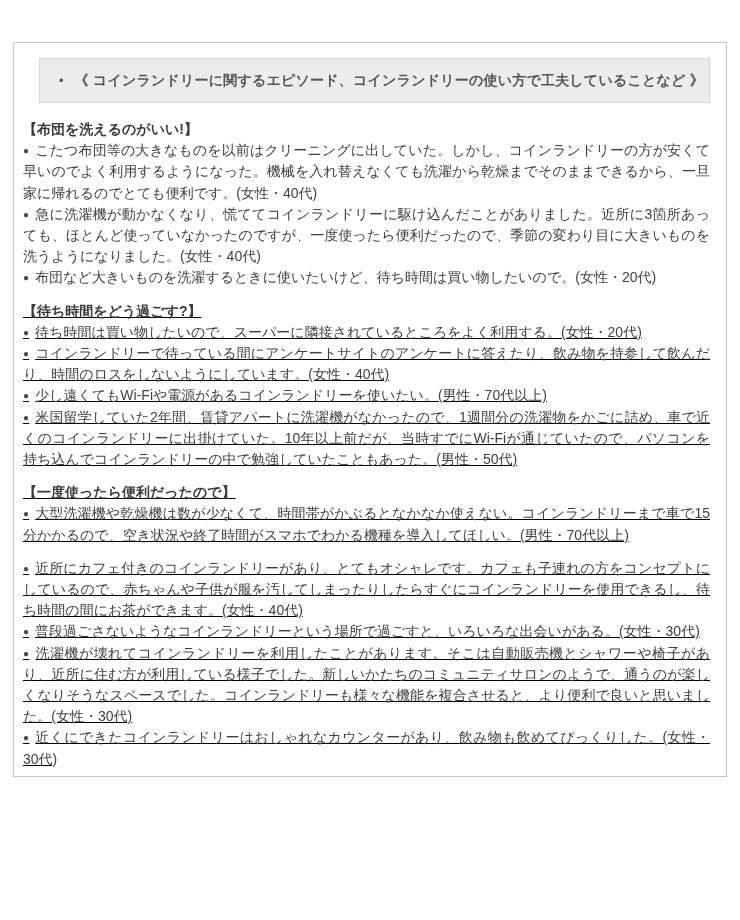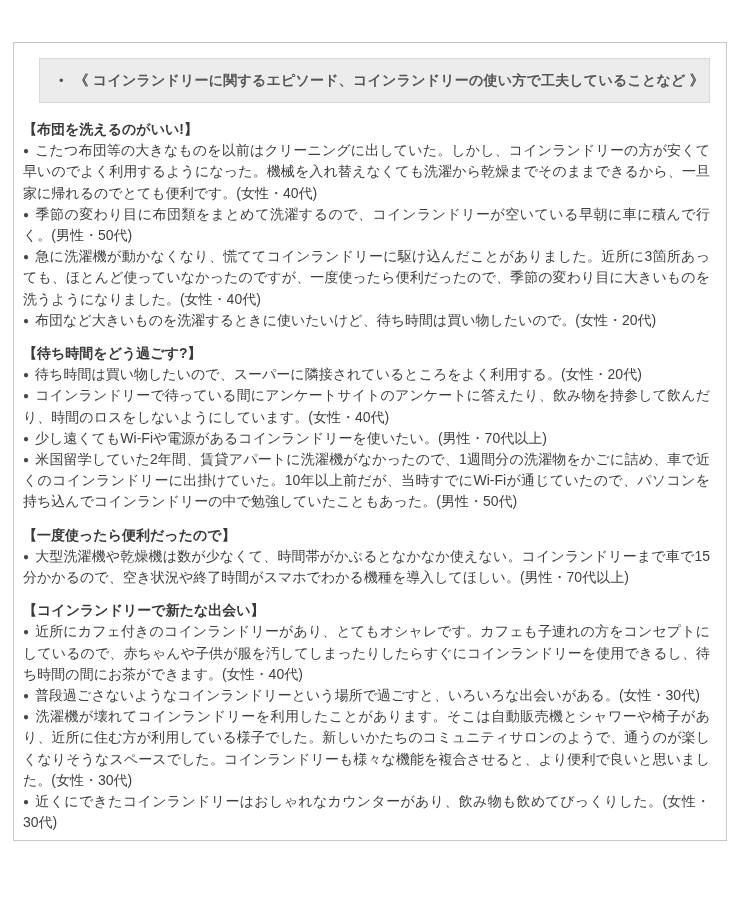--- a/index.html
+++ b/index.html
@@ -40,21 +40,21 @@
     margin-right: 11px;
     line-height: 1;
   }
   .title-bar .title {
     color: #555555;
     font-size: 14px;
     font-weight: bold;
     letter-spacing: 0.2px;
   }
   .section { margin: 0; }
-  .section + .section { margin-top: 12px; }
+  .section + .section { margin-top: 12px; text-decoration: underline; }
   .section h3 {
     margin: 7px 0 0 0;
     padding: 0;
     font-size: 14px;
     font-weight: bold;
     color: #3a3a3a;
     line-height: 21.2px;
   }
   .section:first-of-type h3 { margin-top: 16px; }
   .item {
@@ -80,21 +80,20 @@
     <div class="title-bar">
       <span class="dot">•</span>
       <span class="title">《 コインランドリーに関するエピソード、コインランドリーの使い方で工夫していることなど 》</span>
     </div>
     <div id="sections">
   <section class="section">
     <h3 class="heading">【布団を洗えるのがいい!】</h3>
     <div class="items">
   <p class="item"><span class="b">●</span><span class="t">こたつ布団等の大きなものを以前はクリーニングに出していた。しかし、コインランドリーの方が安くて早いのでよく利用するようになった。機械を入れ替えなくても洗濯から乾燥までそのままできるから、一旦家に帰れるのでとても便利です。(女性・40代)</span></p>
 
-  <p class="item"><span class="b">●</span><span class="t">季節の変わり目に布団類をまとめて洗濯するので、コインランドリーが空いている早朝に車に積んで行く。(男性・50代)</span></p>
 
   <p class="item"><span class="b">●</span><span class="t">急に洗濯機が動かなくなり、慌ててコインランドリーに駆け込んだことがありました。近所に3箇所あっても、ほとんど使っていなかったのですが、一度使ったら便利だったので、季節の変わり目に大きいものを洗うようになりました。(女性・40代)</span></p>
 
 
   <p class="item"><span class="b">●</span><span class="t">布団など大きいものを洗濯するときに使いたいけど、待ち時間は買い物したいので。(女性・20代)</span></p>
 </div>
   </section>
 
   <section class="section">
     <h3 class="heading">【待ち時間をどう過ごす?】</h3>
@@ -113,21 +112,20 @@
 
   <section class="section">
     <h3 class="heading">【一度使ったら便利だったので】</h3>
     <div class="items">
 
   <p class="item"><span class="b">●</span><span class="t">大型洗濯機や乾燥機は数が少なくて、時間帯がかぶるとなかなか使えない。コインランドリーまで車で15分かかるので、空き状況や終了時間がスマホでわかる機種を導入してほしい。(男性・70代以上)</span></p>
 </div>
   </section>
 
   <section class="section">
-    <h3 class="heading">【コインランドリーで新たな出会い】</h3>
     <div class="items">
   <p class="item"><span class="b">●</span><span class="t">近所にカフェ付きのコインランドリーがあり、とてもオシャレです。カフェも子連れの方をコンセプトにしているので、赤ちゃんや子供が服を汚してしまったりしたらすぐにコインランドリーを使用できるし、待ち時間の間にお茶ができます。(女性・40代)</span></p>
 
   <p class="item"><span class="b">●</span><span class="t">普段過ごさないようなコインランドリーという場所で過ごすと、いろいろな出会いがある。(女性・30代)</span></p>
 
   <p class="item"><span class="b">●</span><span class="t">洗濯機が壊れてコインランドリーを利用したことがあります。そこは自動販売機とシャワーや椅子があり、近所に住む方が利用している様子でした。新しいかたちのコミュニティサロンのようで、通うのが楽しくなりそうなスペースでした。コインランドリーも様々な機能を複合させると、より便利で良いと思いました。(女性・30代)</span></p>
 
   <p class="item"><span class="b">●</span><span class="t">近くにできたコインランドリーはおしゃれなカウンターがあり、飲み物も飲めてびっくりした。(女性・30代)</span></p>
 </div>
   </section>

